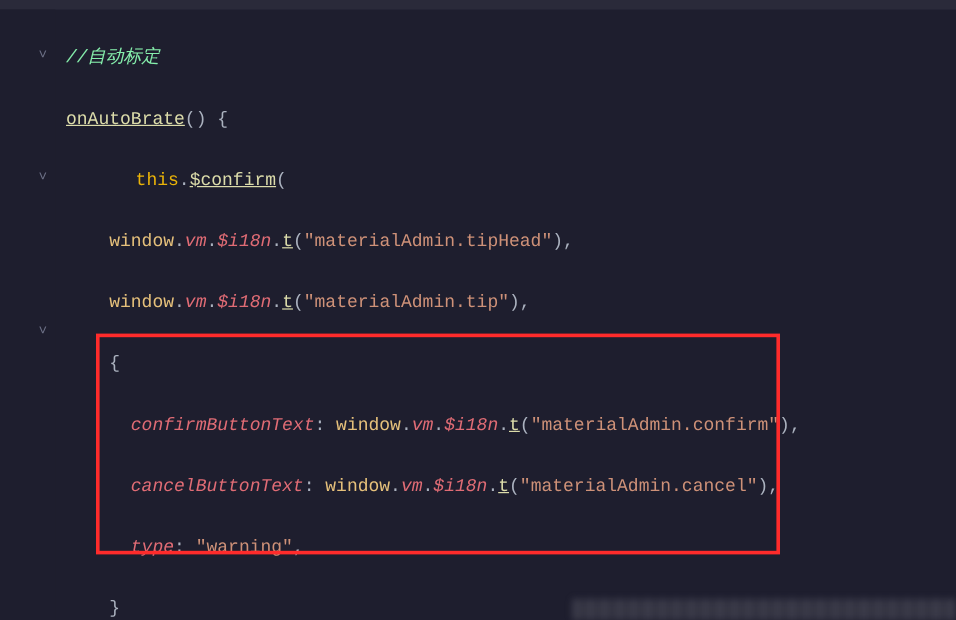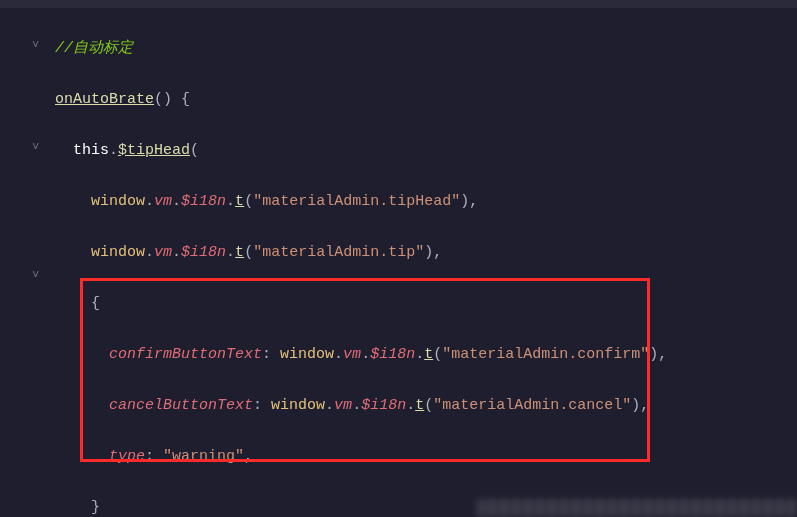--- a/index.html
+++ b/index.html
@@ -46,27 +46,27 @@
     position: absolute;
     left: 46px;
     top: 8px;
     right: 0;
     bottom: 0;
     white-space: pre;
     padding-top: 2px;
   }
   .line { display: block; height: 25.5px; }
   
-  .c-comment    { color: #84cc16; font-style: italic; }     
+  .c-comment    { color: #86efac; font-style: italic; }     
   .c-func       { color: #dcdcaa; text-decoration: underline; }     
   .c-prop       { color: #e06c75; font-style: italic; }
   .c-param      { color: #e5c07b; }     
   .c-string     { color: #ce9178; }
   .c-punct      { color: #abb2bf; }
-  .c-this       { color: #ffffff; }
+  .c-this       { color: #eab308; margin-left: 40px; }
 
   .highlight-box {
     position: absolute;
     border: 3px solid #ff2b2b;
     left: 80px;
     top: 278px;
     width: 570px;
     height: 184px;
     pointer-events: none;
     box-sizing: border-box;
@@ -95,21 +95,21 @@
 
 <div class="gutter">
   <span class="fold" style="top:28px">˅</span>
   <span class="fold" style="top:130px">˅</span>
   <span class="fold" style="top:258px">˅</span>
 </div>
 
 <div class="code">
 <span class="line"> <span class="c-comment">//自动标定</span></span>
 <span class="line"> <span class="c-func">onAutoBrate</span><span class="c-punct">() {</span></span>
-<span class="line">   <span class="c-this">this</span><span class="c-punct">.</span><span class="c-func">$tipHead</span><span class="c-punct">(</span></span>
+<span class="line">   <span class="c-this">this</span><span class="c-punct">.</span><span class="c-func">$confirm</span><span class="c-punct">(</span></span>
 <span class="line">     <span class="c-param">window</span><span class="c-punct">.</span><span class="c-prop">vm</span><span class="c-punct">.</span><span class="c-prop">$i18n</span><span class="c-punct">.</span><span class="c-func">t</span><span class="c-punct">(</span><span class="c-string">"materialAdmin.tipHead"</span><span class="c-punct">)</span><span class="c-punct">,</span></span>
 <span class="line">     <span class="c-param">window</span><span class="c-punct">.</span><span class="c-prop">vm</span><span class="c-punct">.</span><span class="c-prop">$i18n</span><span class="c-punct">.</span><span class="c-func">t</span><span class="c-punct">(</span><span class="c-string">"materialAdmin.tip"</span><span class="c-punct">)</span><span class="c-punct">,</span></span>
 <span class="line">     <span class="c-punct">{</span></span>
 <span class="line">       <span class="c-prop">confirmButtonText</span><span class="c-punct">:</span> <span class="c-param">window</span><span class="c-punct">.</span><span class="c-prop">vm</span><span class="c-punct">.</span><span class="c-prop">$i18n</span><span class="c-punct">.</span><span class="c-func">t</span><span class="c-punct">(</span><span class="c-string">"materialAdmin.confirm"</span><span class="c-punct">)</span><span class="c-punct">,</span></span>
 <span class="line">       <span class="c-prop">cancelButtonText</span><span class="c-punct">:</span> <span class="c-param">window</span><span class="c-punct">.</span><span class="c-prop">vm</span><span class="c-punct">.</span><span class="c-prop">$i18n</span><span class="c-punct">.</span><span class="c-func">t</span><span class="c-punct">(</span><span class="c-string">"materialAdmin.cancel"</span><span class="c-punct">)</span><span class="c-punct">,</span></span>
 <span class="line">       <span class="c-prop">type</span><span class="c-punct">:</span> <span class="c-string">"warning"</span><span class="c-punct">,</span></span>
 <span class="line">     <span class="c-punct">}</span></span>
 
 
 

